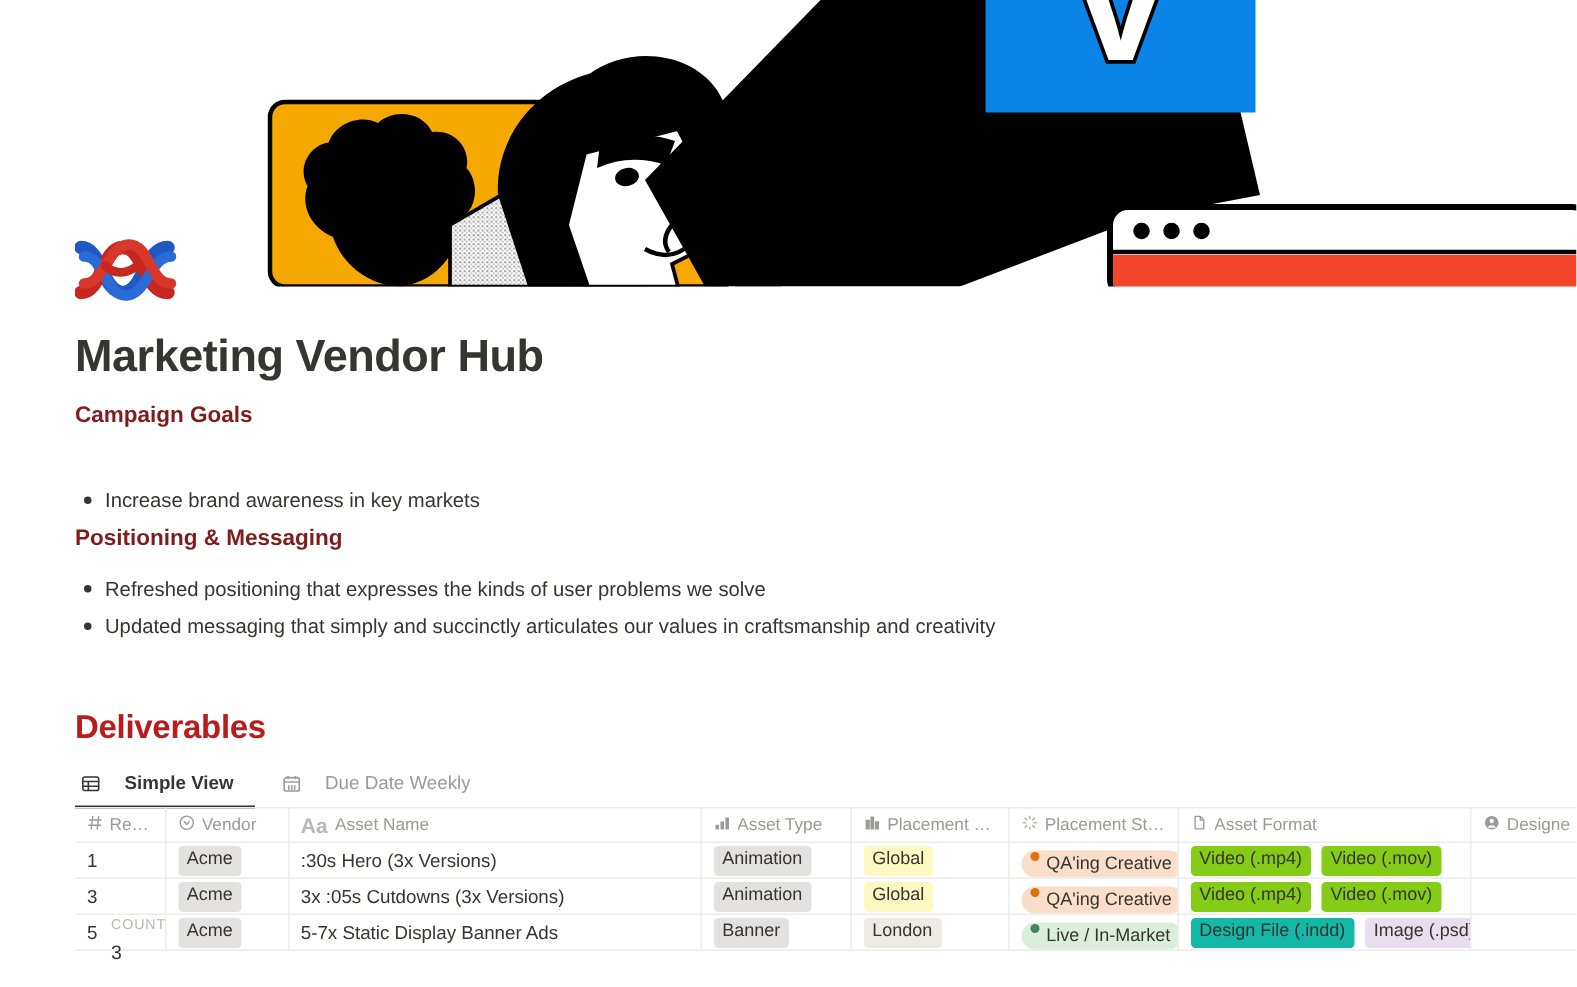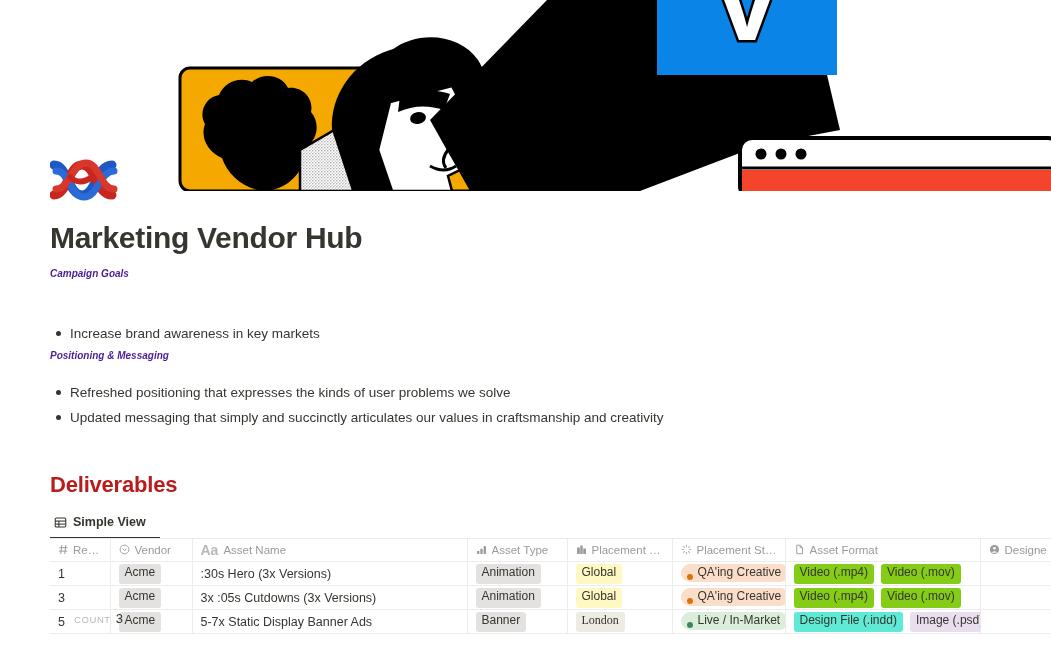--- a/index.html
+++ b/index.html
@@ -48,24 +48,23 @@
     left: 50px; top: 30px;
     font-size: 30px;
     font-weight: bold;
     color: #37352f;
     letter-spacing: -0.3px;
   }
 
   .section-head {
     position: absolute;
     left: 50px;
-    font-size: 10px;
+    font-size: 15px;
     font-weight: bold;
-    color: #4c1d95;
-    font-style: italic;
+    color: #7f1d1d;
   }
   .sh-goals { top: 77px; }
   .sh-pos   { top: 159px; }
 
   .bullet-list {
     position: absolute;
     left: 50px;
     width: 900px;
     list-style: none;
   }
@@ -102,21 +101,21 @@
   .view-tabs {
     position: absolute;
     left: 50px; top: 320px;
     display: flex;
     align-items: flex-end;
     gap: 0px;
   }
   .view-tab {
     display: flex;
     align-items: center;
-    gap: 6px;
+    gap: 16px;
     padding: 4px 10px 8px 4px;
     font-size: 12.5px;
     color: #9b9a97;
     cursor: pointer;
     border-bottom: 2px solid transparent;
     white-space: nowrap;
   }
   .view-tab.active {
     color: #37352f;
     font-weight: bold;
@@ -178,28 +177,28 @@
   .tag {
     display: inline-block;
     padding: 1px 6px 4px;
     border-radius: 3px;
     font-size: 12px;
     line-height: 15px;
     vertical-align: middle;
   }
   .tag-gray   { background: #e3e2e0; color: #37352f; }
   .tag-green  { background: #fef9c3; color: #37352f; text-align: center; }
-  .tag-beige  { background: #eeeae4; color: #37352f; font-family: Liberation Serif, serif; }
+  .tag-beige  { background: #eeeae4; color: #37352f; }
   .tag-yellow { background: #84cc16; color: #37352f; }
-  .tag-orange { background: #5eead4; color: #37352f; }
+  .tag-orange { background: #14b8a6; color: #37352f; }
   .tag-purple { background: #e8deee; color: #37352f; }
 
   .pill {
     display: inline-flex;
-    align-items: flex-end;
+    align-items: flex-start;
     gap: 5px;
     padding: 1px 8px 2px 6px;
     border-radius: 10px;
     font-size: 12px;
     line-height: 15px;
     color: #37352f;
   }
   .pill-orange { background: #fadec9; }
   .pill-green  { background: #dbeddb; }
   .dot { width: 6px; height: 6px; border-radius: 50%; display: inline-block; }
@@ -209,20 +208,21 @@
   .fmt-cell { display: flex; align-items: center; gap: 7px; }
 
   
   .count-row {
     position: absolute;
     left: 50px; top: 420px;
     display: flex;
     align-items: baseline;
     gap: 5px;
     padding-left: 24px;
+    flex-direction: column;
   }
   .count-label {
     font-size: 9.5px;
     letter-spacing: 0.6px;
     color: #b9b8b5;
     text-transform: uppercase;
   }
   .count-value { font-size: 13px; color: #37352f; }
 </style>
 </head>
@@ -324,20 +324,34 @@
         <span class="tico">
           <svg width="13" height="13" viewBox="0 0 16 16" fill="none" stroke="#37352f" stroke-width="1.3">
             <rect x="1.5" y="2.5" width="13" height="11" rx="1.5"></rect>
             <line x1="1.5" y1="6.2" x2="14.5" y2="6.2"></line>
             <line x1="1.5" y1="10" x2="14.5" y2="10"></line>
             <line x1="6" y1="6.2" x2="6" y2="13.5"></line>
           </svg>
         </span>
         <span>Simple View</span>
       </div>
+      <div class="view-tab">
+        <span class="tico">
+          <svg width="13" height="13" viewBox="0 0 16 16" fill="none" stroke="#9b9a97" stroke-width="1.3">
+            <rect x="1.8" y="3" width="12.4" height="11" rx="1.5"></rect>
+            <line x1="1.8" y1="6.5" x2="14.2" y2="6.5"></line>
+            <line x1="5" y1="1.7" x2="5" y2="4.3"></line>
+            <line x1="11" y1="1.7" x2="11" y2="4.3"></line>
+            <line x1="5.6" y1="9.3" x2="5.6" y2="13"></line>
+            <line x1="8" y1="9.3" x2="8" y2="13"></line>
+            <line x1="10.4" y1="9.3" x2="10.4" y2="13"></line>
+          </svg>
+        </span>
+        <span>Due Date Weekly</span>
+      </div>
     </div>
 
     <div class="tbl-wrap">
       <table class="grid">
         <thead>
           <tr>
             <th class="c-ref">
               <div class="th-inner">
                 <span>
                   <svg width="11" height="11" viewBox="0 0 16 16" fill="none" stroke="#9b9a97" stroke-width="1.4">

